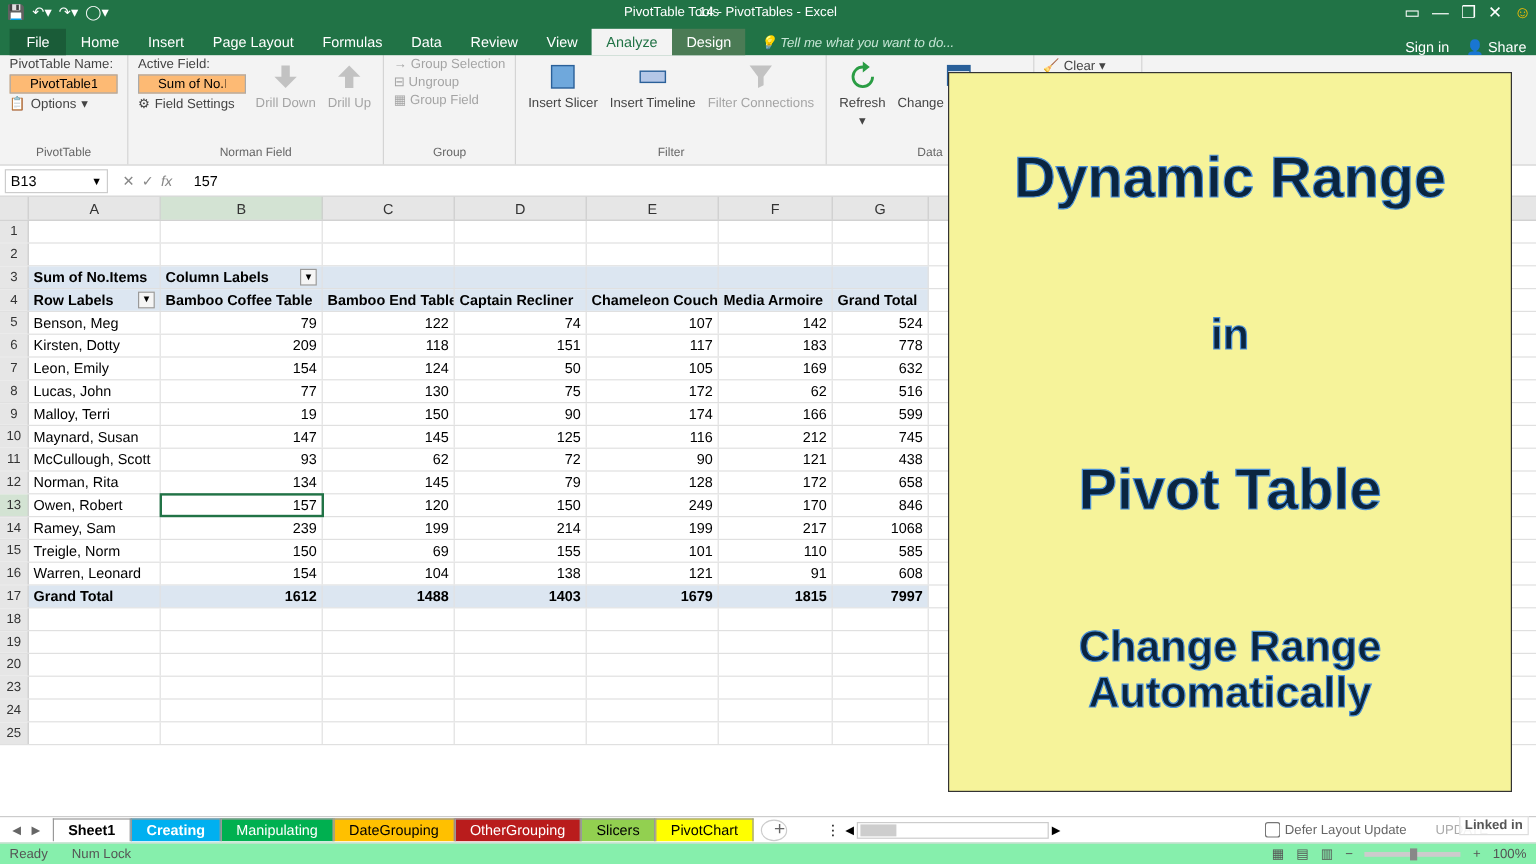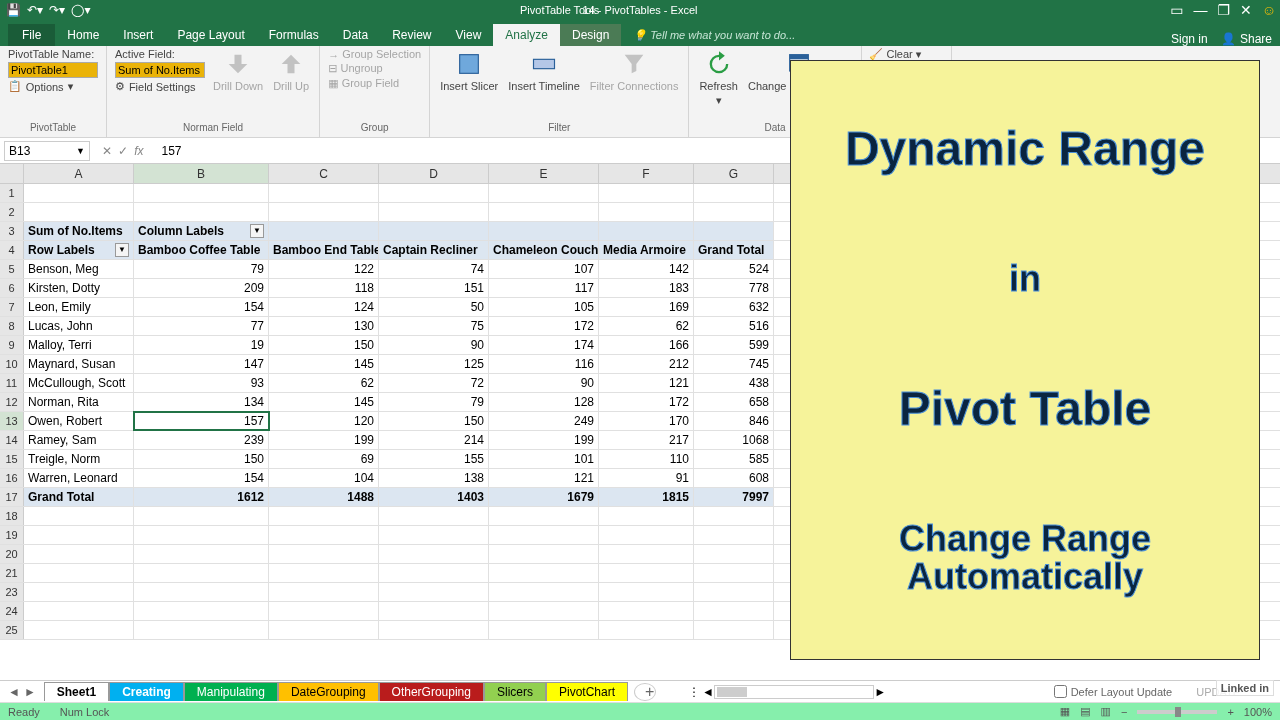--- a/index.html
+++ b/index.html
@@ -18,21 +18,21 @@
 .tell-me { color: #c6e5d5; font-size: 11px; padding: 4px 12px; font-style: italic; }
 .signin-share { position: absolute; right: 8px; display: flex; gap: 14px; color: #fff; font-size: 12px; align-items: center; }
 .ribbon { background: #f3f3f3; height: 92px; display: flex; border-bottom: 1px solid #d4d4d4; }
 .ribbon-group { border-right: 1px solid #d4d4d4; padding: 2px 8px; display: flex; flex-direction: column; justify-content: space-between; }
 .ribbon-group-label { text-align: center; font-size: 10px; color: #666; padding-bottom: 2px; }
 .ribbon-content { display: flex; gap: 6px; align-items: flex-start; font-size: 11px; color: #444; }
 .ribbon-btn { display: flex; flex-direction: column; align-items: center; gap: 2px; padding: 2px; cursor: pointer; }
 .ribbon-btn svg { width: 28px; height: 28px; }
 .ribbon-small { display: flex; flex-direction: column; gap: 2px; font-size: 11px; }
 .field-row { display: flex; align-items: center; gap: 4px; }
-.small-input { border: 1px solid #aaa; background: #eab308; padding: 1px 2px; font-size: 11px; width: 90px; }
+.small-input { border: 1px solid #aaa; background: #fdba74; padding: 1px 16px; font-size: 11px; width: 90px; }
 .formula-bar { height: 26px; border-bottom: 1px solid #ccc; display: flex; align-items: center; padding: 0 4px; font-size: 12px; }
 .name-box { width: 86px; border: 1px solid #ccc; padding: 2px 4px; display: flex; justify-content: space-between; align-items: center; }
 .fx-icons { display: flex; gap: 6px; padding: 0 12px; color: #888; }
 .formula-input { flex: 1; padding: 2px 6px; }
 .sheet-area { position: relative; height: 510px; }
 .col-headers { display: flex; height: 20px; background: #e6e6e6; border-bottom: 1px solid #ccc; }
 .corner { width: 24px; border-right: 1px solid #ccc; background: #e6e6e6; }
 .col-h { border-right: 1px solid #ccc; text-align: center; font-size: 12px; line-height: 20px; color: #333; }
 .col-h[data-state="active"] { background: #d3e3d3; }
 .grid-body { height: 490px; overflow: hidden; }
@@ -432,30 +432,20 @@
         <div class="row-h">20</div>
         <div class="cell" style="width: 110px;"></div>
         <div class="cell" style="width: 135px;"></div>
         <div class="cell" style="width: 110px;"></div>
         <div class="cell" style="width: 110px;"></div>
         <div class="cell" style="width: 110px;"></div>
         <div class="cell" style="width: 95px;"></div>
         <div class="cell" style="width: 80px;"></div>
       </div>
       <div class="row">
-        <div class="row-h">21</div>
-        <div class="cell" style="width: 110px;"></div>
-        <div class="cell" style="width: 135px;"></div>
-        <div class="cell" style="width: 110px;"></div>
-        <div class="cell" style="width: 110px;"></div>
-        <div class="cell" style="width: 110px;"></div>
-        <div class="cell" style="width: 95px;"></div>
-        <div class="cell" style="width: 80px;"></div>
-      </div>
-      <div class="row">
         <div class="row-h">23</div>
         <div class="cell" style="width: 110px;"></div>
         <div class="cell" style="width: 135px;"></div>
         <div class="cell" style="width: 110px;"></div>
         <div class="cell" style="width: 110px;"></div>
         <div class="cell" style="width: 110px;"></div>
         <div class="cell" style="width: 95px;"></div>
         <div class="cell" style="width: 80px;"></div>
       </div>
       <div class="row">

